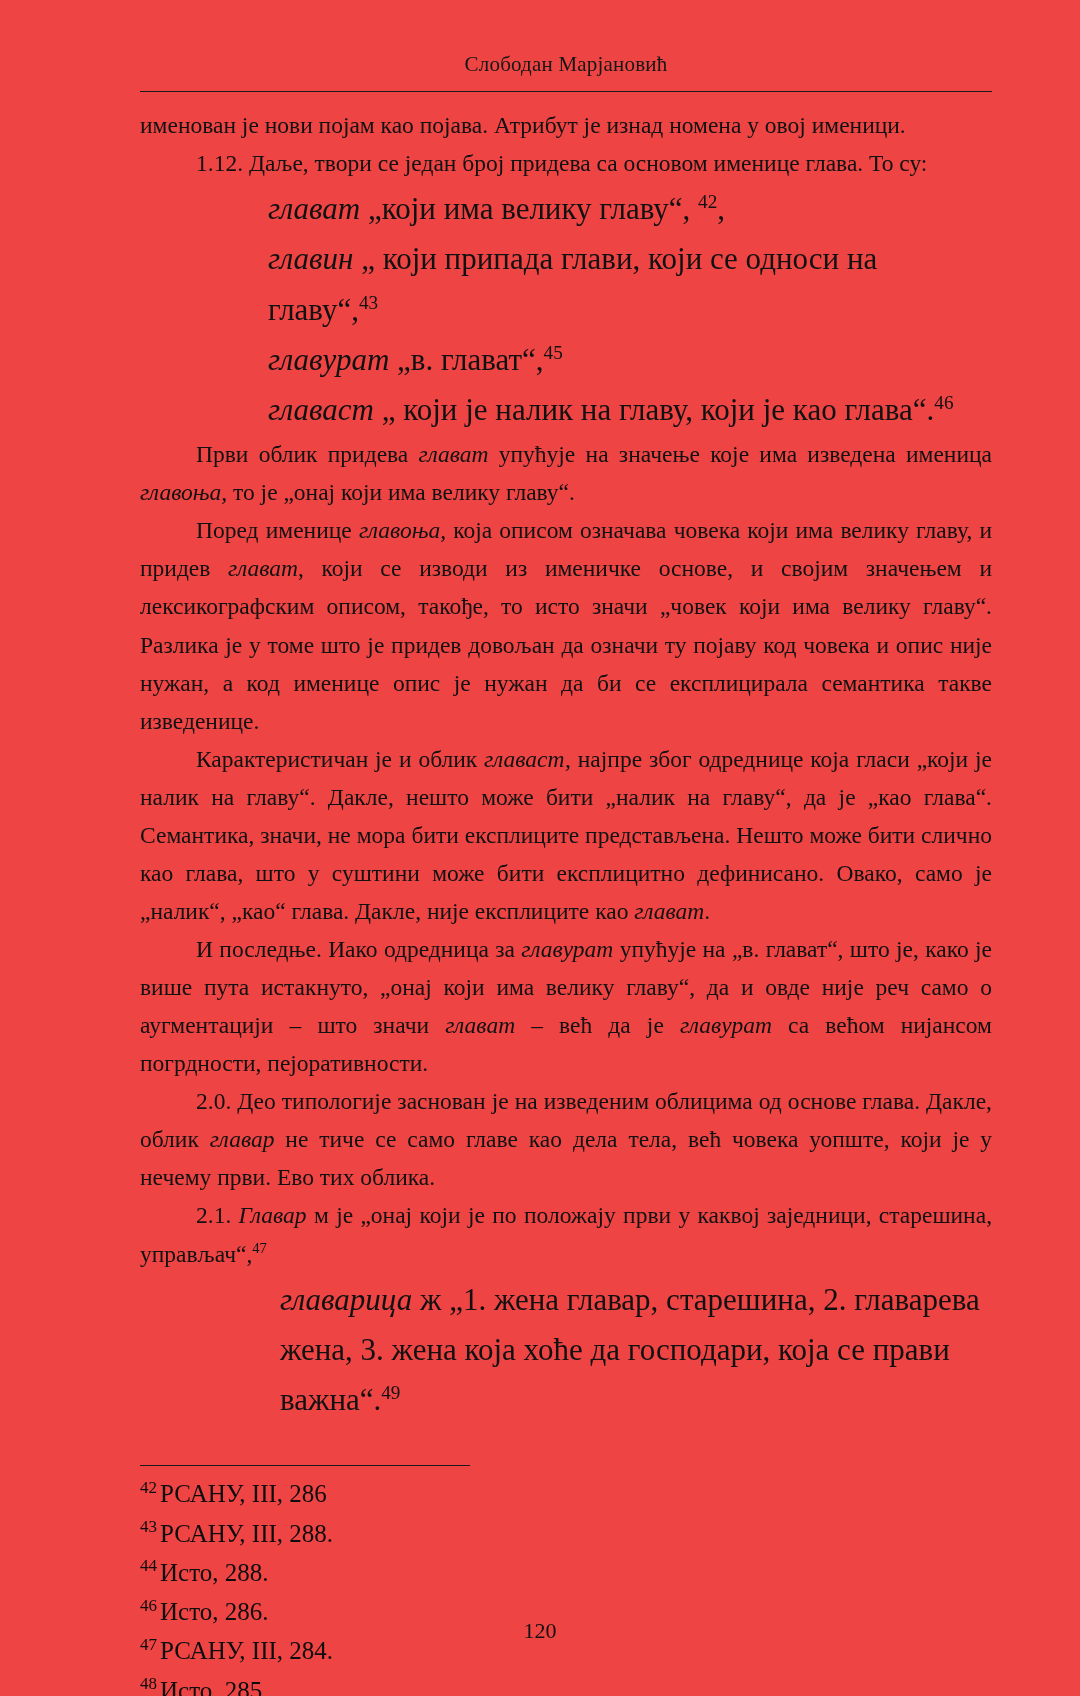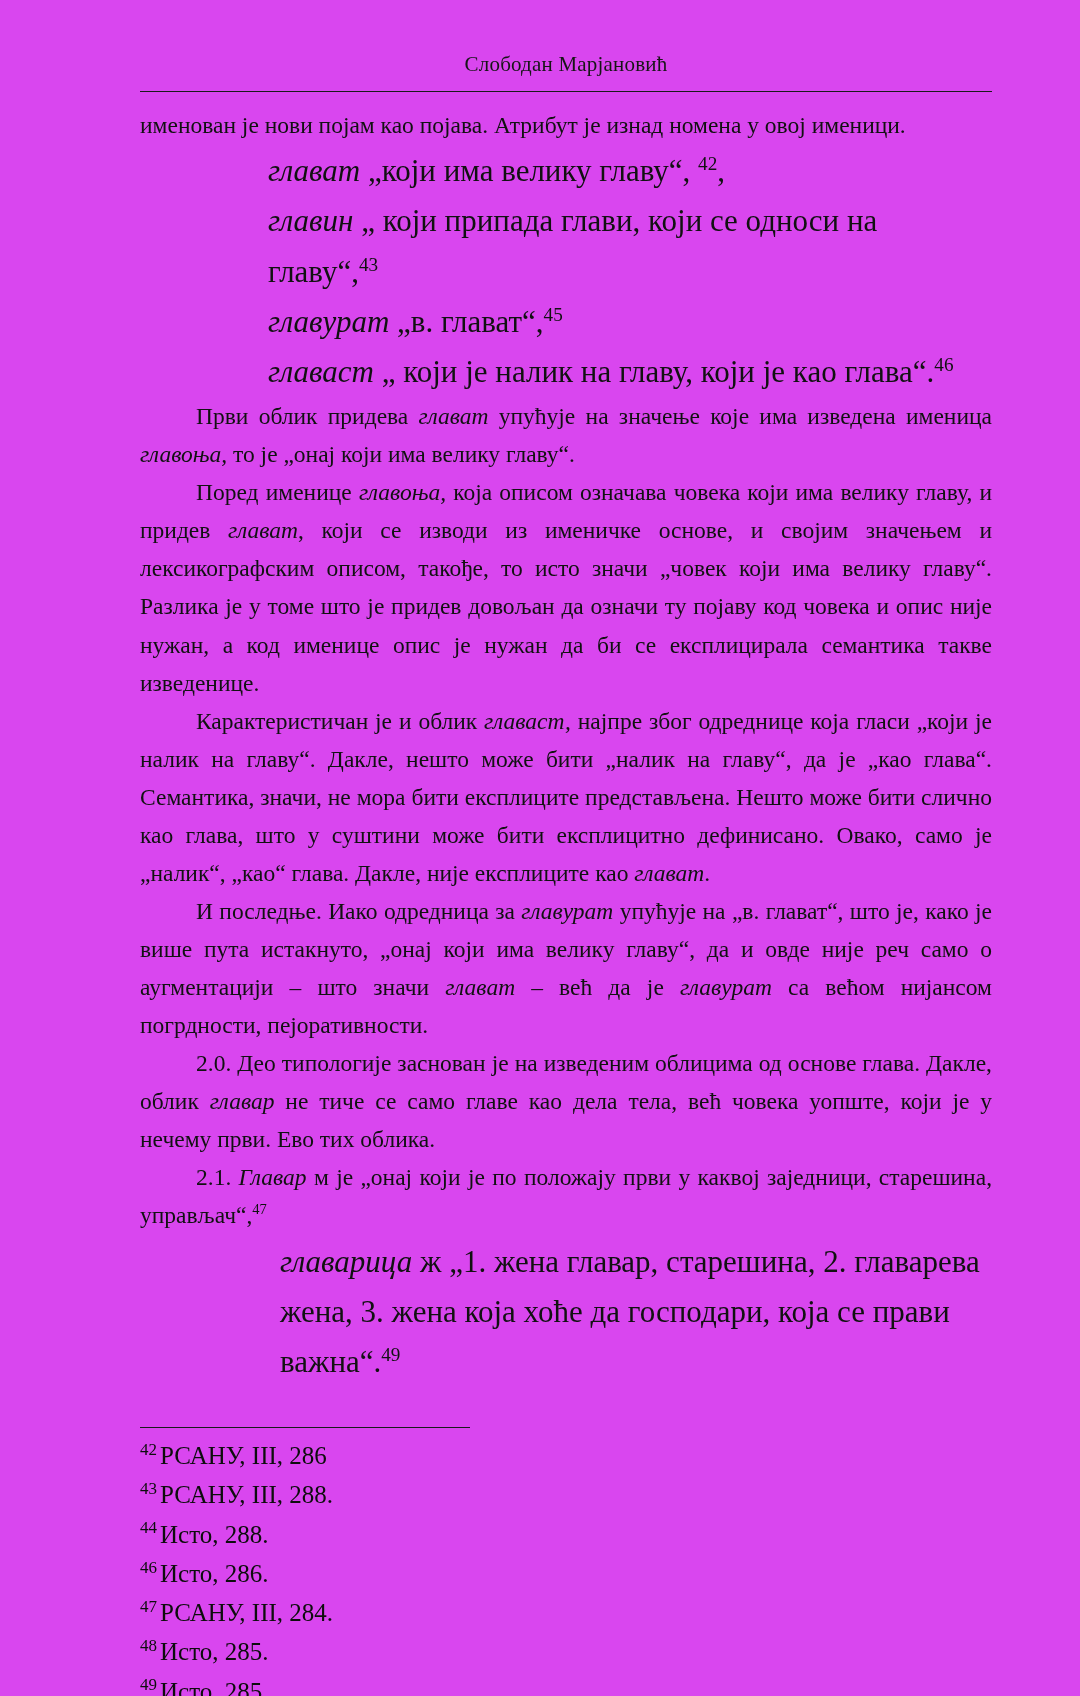--- a/index.html
+++ b/index.html
@@ -8,21 +8,21 @@
     background: #ffffff;
   }
   body {
     font-family: "Liberation Serif", serif;
     color: #0d0d0d;
   }
   .page {
     position: relative;
     width: 1080px;
     height: 1696px;
-    background: #d946ef;
+    background: #ef4444;
     overflow: hidden;
     box-sizing: border-box;
     padding: 0;
   }
   .content {
     position: absolute;
     left: 140px;
     top: 0;
     width: 852px;
     height: 1696px;
@@ -111,20 +111,21 @@
 <div class="page">
   <div class="content">
 
     <div class="running-head">Слободан Марјановић</div>
     <hr class="rule">
 
     <div class="body-text">
 
       <p class="noindent">именован је нови појам као појава. Атрибут је изнад номена у овој именици.</p>
 
+      <p class="indent">1.12. Даље, твори се један број придева са основом именице глава. То су:</p>
 
       <div class="examples">
         <p class="example-line">
           <span class="italic">глават</span><span> „који има велику главу“, </span><sup>42</sup><span>,</span>
         </p>
         <p class="example-line">
           <span class="italic">главин</span><span> „ који припада глави, који се односи на главу“,</span><sup>43</sup>
         </p>
         <p class="example-line">
           <span class="italic">главурат</span><span> „в. глават“,</span><sup>45</sup>
@@ -173,13 +174,14 @@
       <div><sup>43</sup><span>РСАНУ, III, 288.</span></div>
       <div><sup>44</sup><span>Исто, 288.</span></div>
       <div><sup>46</sup><span>Исто, 286.</span></div>
       <div><sup>47</sup><span>РСАНУ, III, 284.</span></div>
       <div><sup>48</sup><span>Исто, 285.</span></div>
       <div><sup>49</sup><span>Исто, 285.</span></div>
     </div>
 
   </div>
 
+  <div class="page-number">120</div>
 </div>
 
 </body></html>

